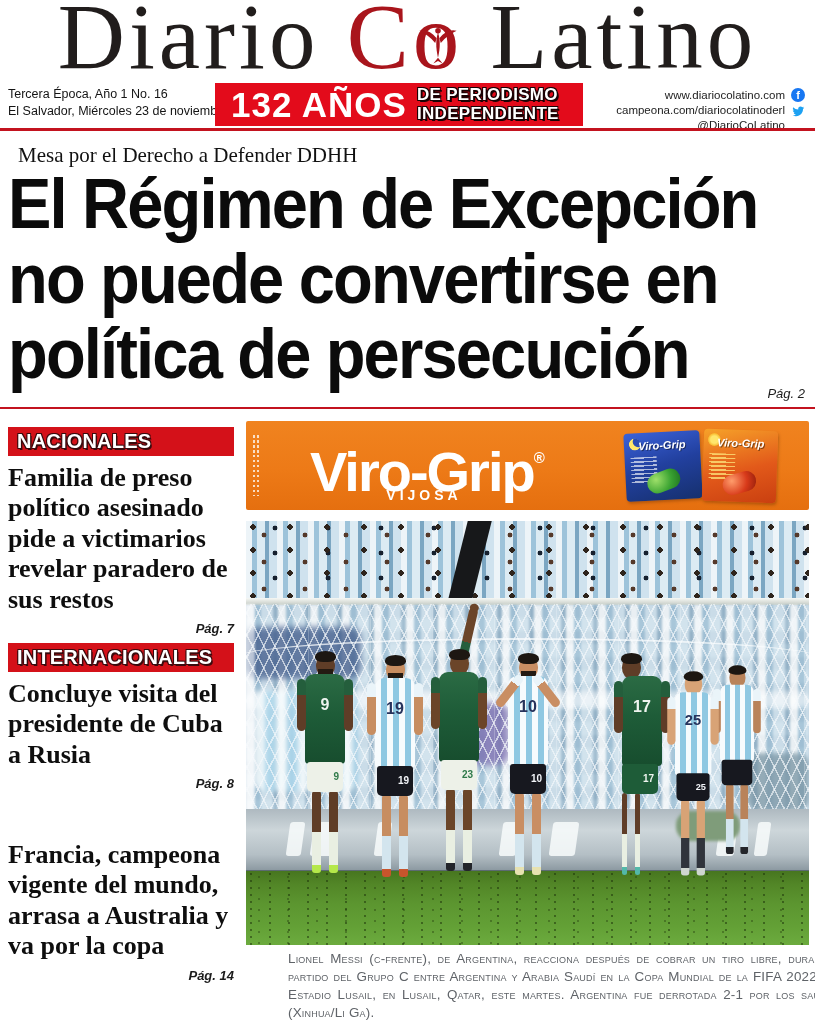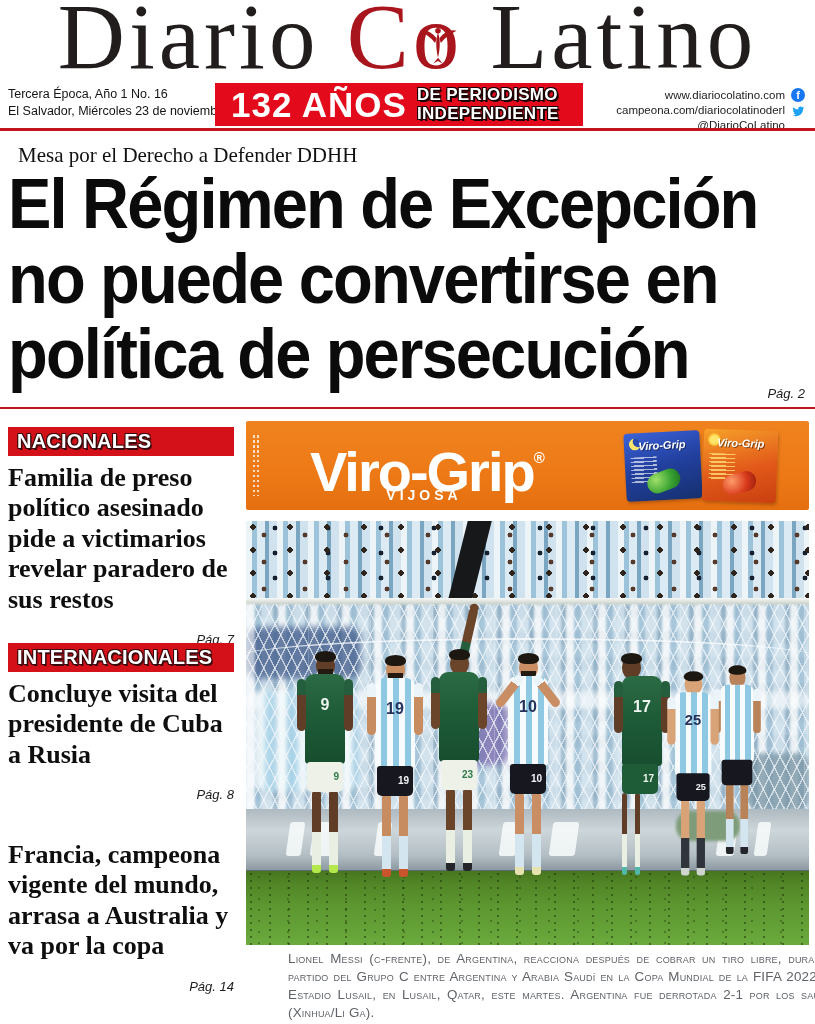--- a/index.html
+++ b/index.html
@@ -40,21 +40,21 @@
   .pag-lead { position:absolute; right:10px; top:386px; }
 
   
   .section { position:absolute; left:8px; width:226px; }
   .sec-1 { top:427px; } .sec-2 { top:643px; } .sec-3 { top:833px; }
   .band { height:29px; background:#D41119; color:#fff; font-weight:bold; font-size:20px;
           line-height:29px; padding-left:9px; letter-spacing:.2px;
           text-shadow:-1px -1px 0 #3a0b0e, 1px -1px 0 #3a0b0e, -1px 1px 0 #3a0b0e, 1.5px 1.5px 0 #3a0b0e; }
   .story { font-family:"Liberation Serif", serif; font-weight:bold; font-size:26px;
            line-height:1.17; color:#0e0e0e; margin-top:7px; }
-  .section .pag { display:block; text-align:right; margin-top:17px; }
+  .section .pag { display:block; text-align:right; margin-top:6px;font-weight:bold; }
 
   
   .ad { position:absolute; left:246px; top:421px; width:563px; height:89px;
         background:linear-gradient(180deg,#F0831F 0%, #ED7A17 55%, #E56F0F 100%); border-radius:2px; }
   .fineprint { position:absolute; left:7px; top:14px; bottom:14px; width:2px;
         background:repeating-linear-gradient(180deg, rgba(255,255,255,.75) 0 2.5px, transparent 2.5px 5px); }
   .fineprint.fp2 { left:11px; }
   .vg-text { position:absolute; left:64px; top:18px; color:#fff; font-size:56px; font-weight:bold;
              letter-spacing:-2px; white-space:nowrap; }
   .vg-text sup { font-size:15px; letter-spacing:0; vertical-align:28px; }

